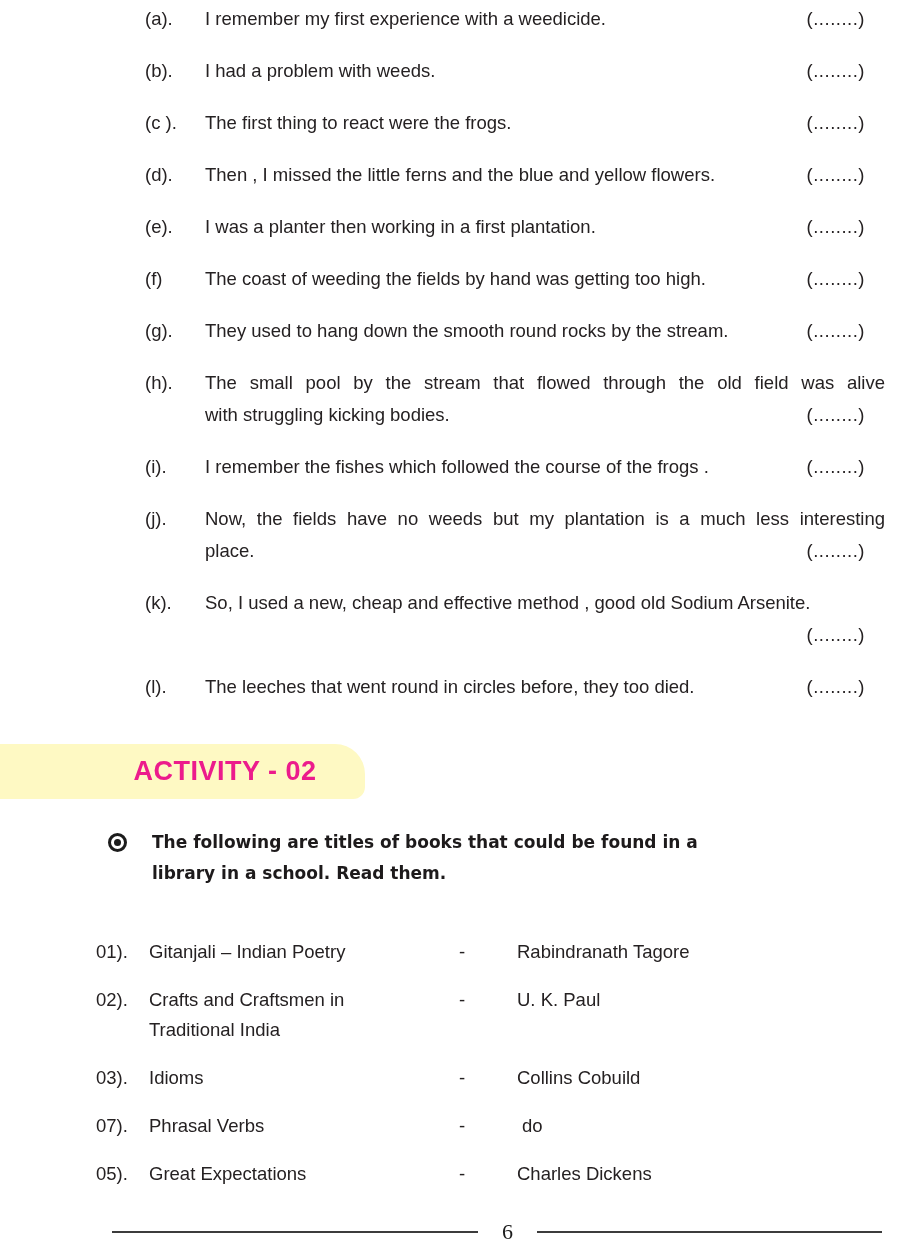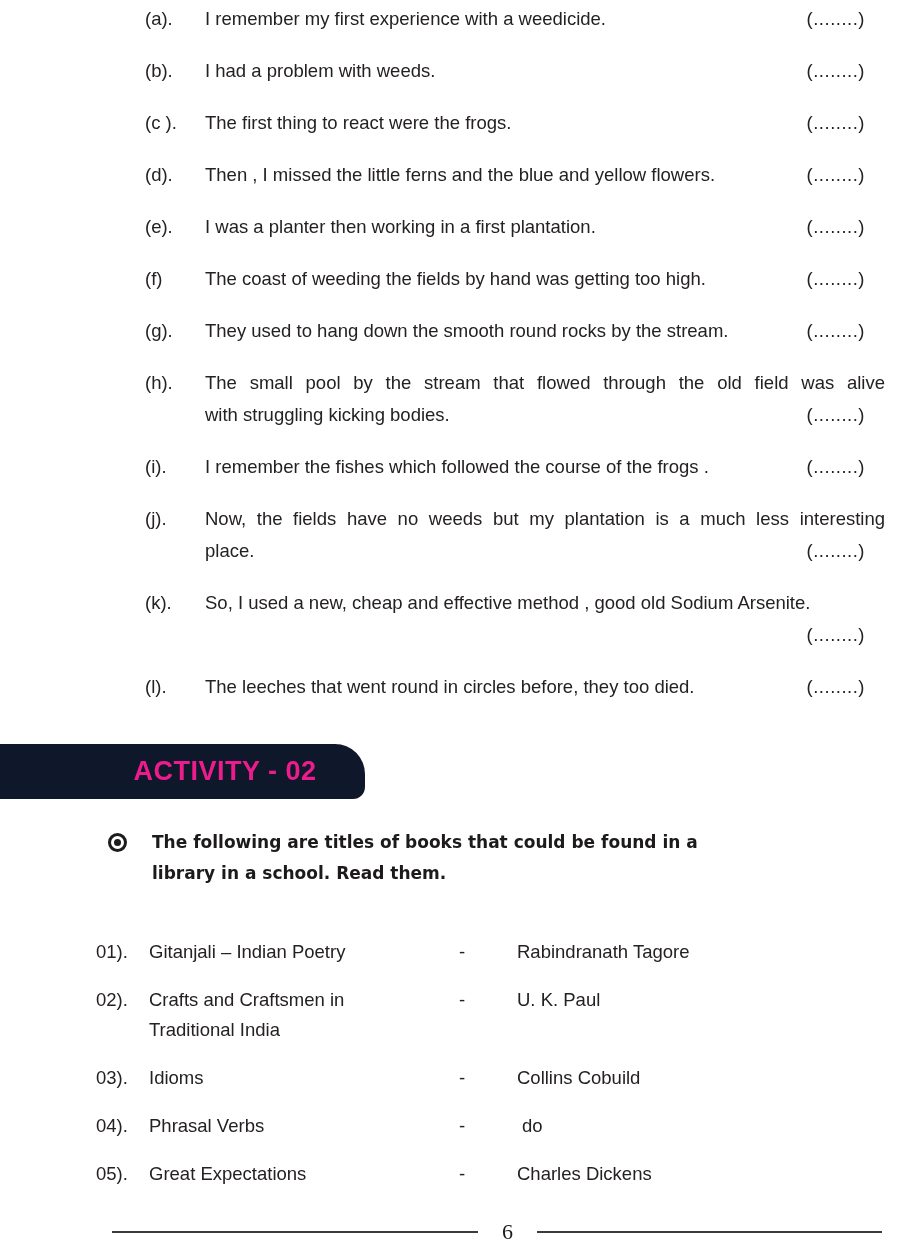--- a/index.html
+++ b/index.html
@@ -149,21 +149,21 @@
     </div>
 
     <div class="s-row">
       <span class="s-label">(l).</span>
       <span class="s-text">The leeches that went round in circles before, they too died.</span>
       <span class="s-marks">(........)</span>
     </div>
 
   </div>
 
-  <div class="banner" id="banner" style="background: #0f172a; margin-top: 41px;">
+  <div class="banner" id="banner" style="background: #fef9c3; margin-top: 41px;">
     <span class="banner-label" id="banner-label" style="color: rgb(236, 28, 140);">ACTIVITY - 02</span>
   </div>
 
   <div class="intro">
     <span class="bullet-outer">
       <span class="bullet-dot"></span>
     </span>
     <div class="intro-text">
       <div>The following are titles of books that could be found in a</div>
       <div>library in a school. Read them.</div>
@@ -190,21 +190,21 @@
     </div>
 
     <div class="b-row">
       <span class="b-num">03).</span>
       <span class="b-title">Idioms</span>
       <span class="b-dash">-</span>
       <span class="b-author">Collins Cobuild</span>
     </div>
 
     <div class="b-row">
-      <span class="b-num">04).</span>
+      <span class="b-num">07).</span>
       <span class="b-title">Phrasal Verbs</span>
       <span class="b-dash">-</span>
       <span class="b-author" style="padding-left:5px;">do</span>
     </div>
 
     <div class="b-row">
       <span class="b-num">05).</span>
       <span class="b-title">Great Expectations</span>
       <span class="b-dash">-</span>
       <span class="b-author">Charles Dickens</span>

